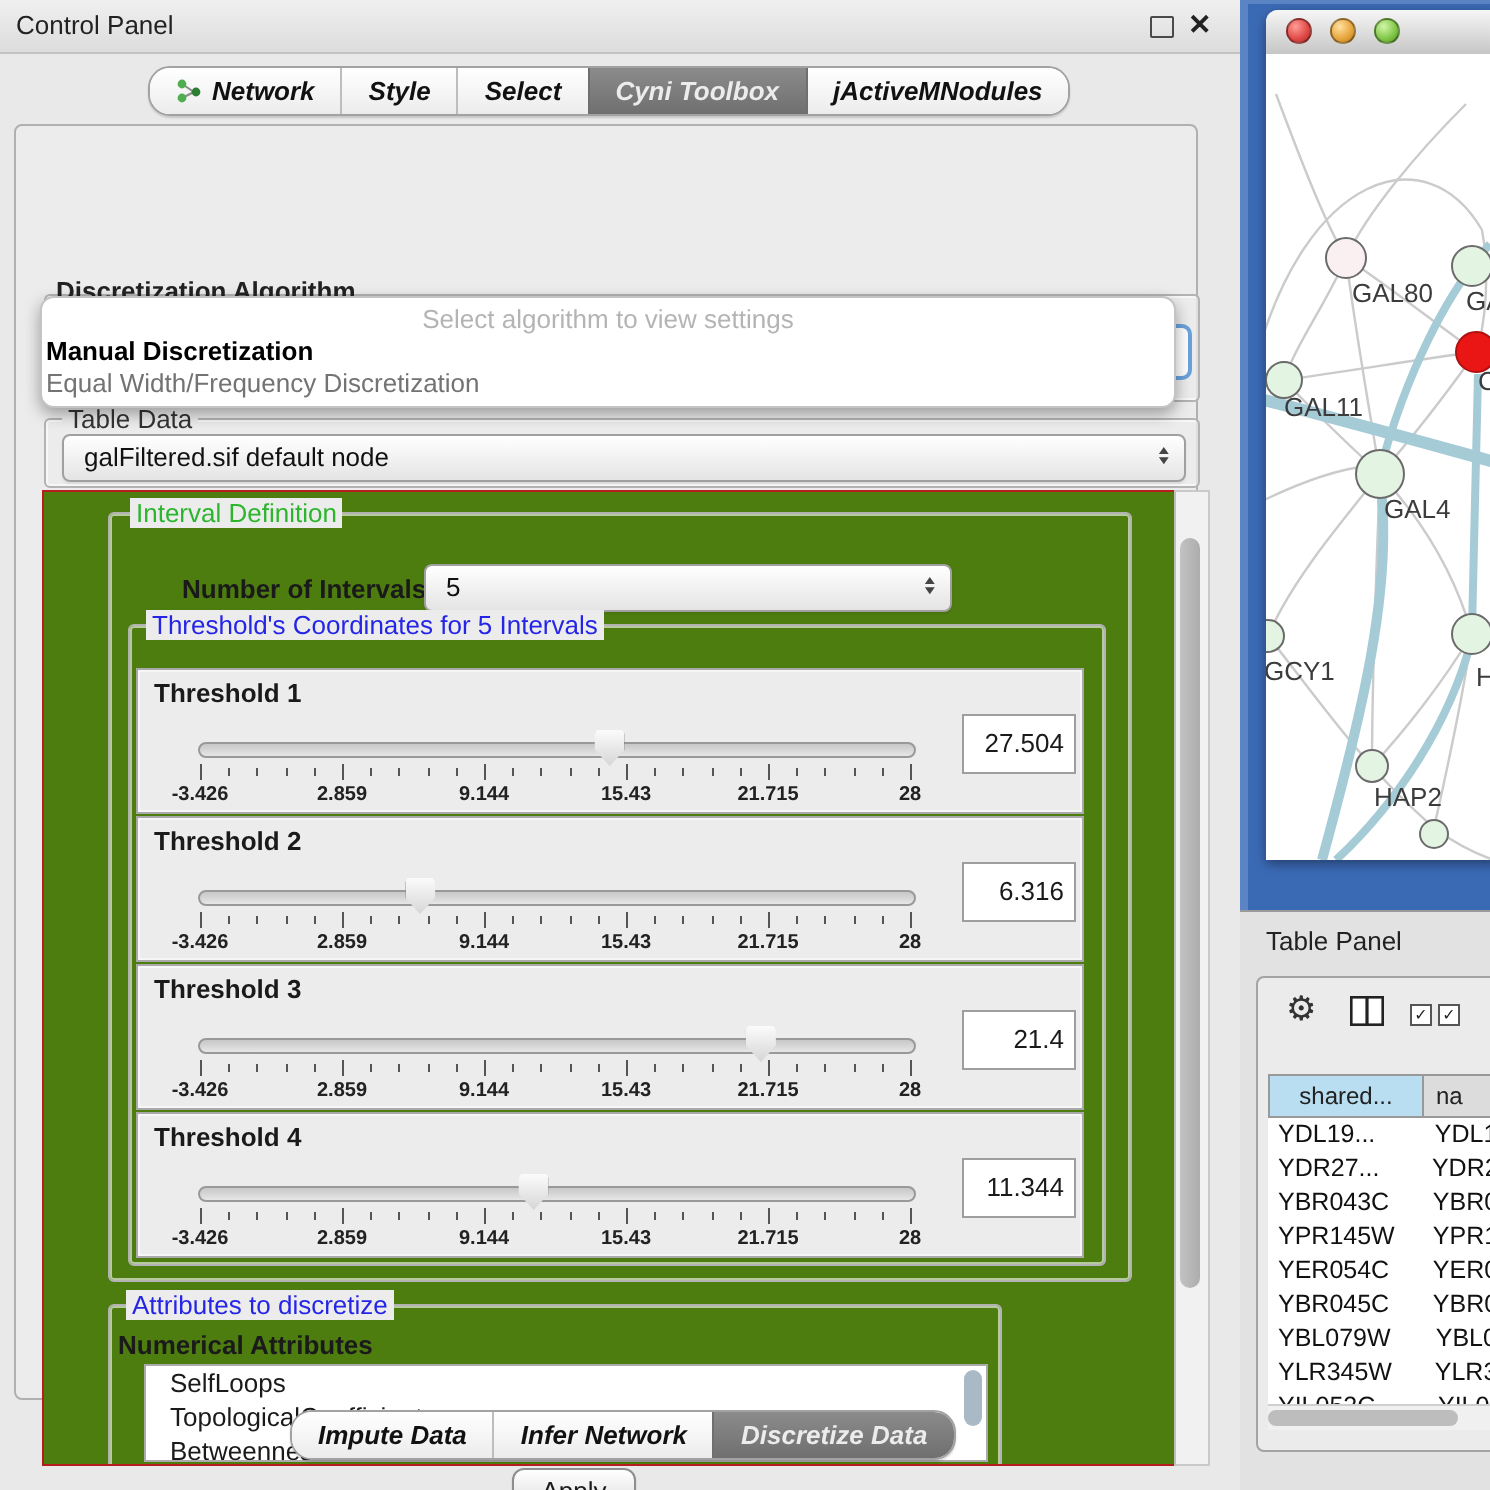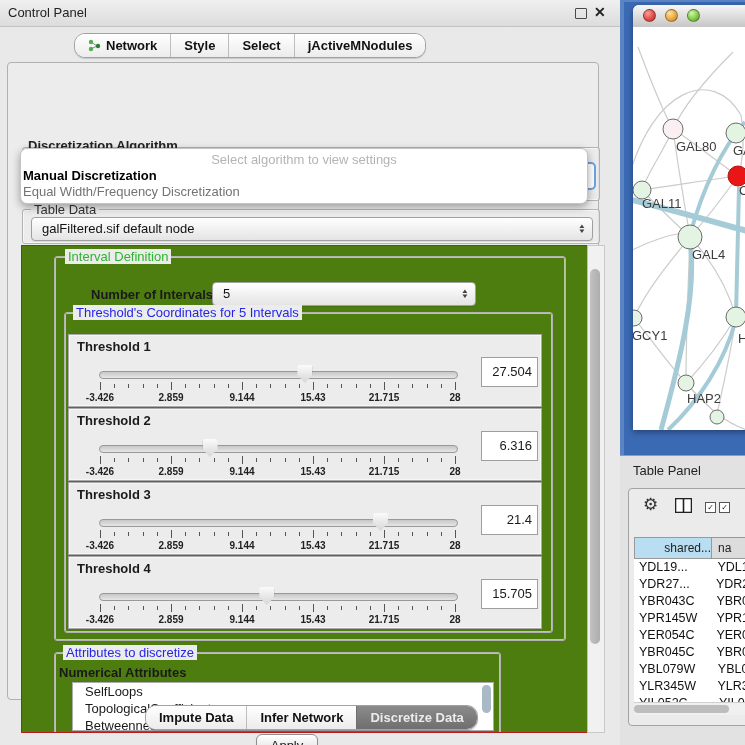--- a/index.html
+++ b/index.html
@@ -15,21 +15,21 @@
   
   #control-panel{left:0;top:0;width:620px;height:745px;background:#e9e9e9;border-right:1px solid #c6c6c6;}
   #titlebar{left:0;top:0;width:620px;height:26px;background:linear-gradient(#f0f0f0,#dcdcdc);border-bottom:1px solid #c2c2c2;}
   #titlebar .title{position:absolute;left:8px;top:5px;font-size:13px;color:#222;}
   .float-btn{position:absolute;left:575px;top:8px;width:10px;height:9px;border:1.5px solid #4a4a4a;border-radius:1px;}
   .close-btn{position:absolute;left:594px;top:4px;font-size:14px;font-weight:bold;color:#222;}
 
   
   .tabgroup{position:absolute;display:flex;border:1px solid #a2a2a2;border-radius:11px;overflow:hidden;background:#fff;box-shadow:0 1px 1px rgba(0,0,0,.15);}
   .tab{height:23px;line-height:23px;padding:0 13px;font-size:13px;font-weight:600;color:#111;
-       background:linear-gradient(#ffffff,#ececec);white-space:nowrap;display:flex;align-items:center;gap:5px;}
+       background:linear-gradient(#ffffff,#ececec);white-space:nowrap;display:flex;align-items:center;gap:5px;font-style:italic;}
   .tab + .tab{border-left:1px solid #bdbdbd;}
   .tab.selected{background:linear-gradient(#8b8b8b,#6f6f6f);color:#ececec;border-left:1px solid #6f6f6f;}
   .tab.selected + .tab{border-left:1px solid #6f6f6f;}
   #top-tabs{left:74px;top:33px;}
   #bottom-tabs{left:145px;top:705px;}
 
   #content-panel{left:7px;top:62px;width:590px;height:636px;border:1px solid #b0b0b0;border-radius:4px;background:#ececec;}
 
   .fieldset{position:absolute;border:1px solid #b3b3b3;border-radius:3px;box-shadow:inset 0 0 0 1px rgba(255,255,255,.6);}
   .legend{position:absolute;top:-8px;left:8px;padding:0 3px;background:#ececec;font-size:13px;line-height:15px;white-space:nowrap;}
@@ -107,21 +107,21 @@
 
   
   #table-region{left:620px;top:455px;width:125px;height:290px;background:#e2e2e2;border-top:1px solid #9a9a9a;}
   #table-region .ptitle{position:absolute;left:13px;top:7px;font-size:13px;color:#222;}
   #tp-inner{position:absolute;left:8px;top:32px;width:130px;height:236px;background:#ebebeb;border:1px solid #a3a3a3;border-radius:4px;}
   .gear{position:absolute;left:14px;top:7px;font-size:17px;color:#333;line-height:17px;}
   .colicon{position:absolute;left:46px;top:9px;}
   .chk{position:absolute;top:13px;width:9px;height:9px;border:1px solid #555;background:#fff;font-size:8px;line-height:9px;text-align:center;color:#222;}
   #tp-header{position:absolute;left:5px;top:48px;height:22px;display:flex;}
   #tp-header .hc{box-sizing:border-box;border:1px solid #999;font-size:12px;line-height:20px;text-align:center;color:#222;overflow:hidden;white-space:nowrap;}
-  #tp-header .hc1{width:78px;background:#b9ddf1;text-align:right;}
+  #tp-header .hc1{width:78px;background:#b9ddf1;}
   #tp-header .hc2{width:40px;background:#dcdcdc;border-left:none;text-align:left;padding-left:6px;}
   #tp-rows{position:absolute;left:5px;top:70px;width:114px;height:143px;background:#fff;overflow:hidden;}
   .trow{height:17px;display:flex;font-size:12.5px;line-height:17px;color:#111;white-space:nowrap;}
   .trow .c1{width:78px;padding-left:5px;overflow:hidden;}
   .trow .c2{padding-left:2px;overflow:hidden;}
   #tp-hscroll{position:absolute;left:5px;top:213px;width:114px;height:12px;background:#f0f0f0;border-top:1px solid #cfcfcf;}
   #tp-hscroll .thumb{position:absolute;left:0;top:2px;width:95px;height:8px;border-radius:4px;background:#bdbdbd;}
 
   svg text{font-family:"Liberation Sans", sans-serif;}
 </style>
@@ -145,20 +145,23 @@
         <circle cx="3" cy="10" r="2.2" fill="#4fae4f"></circle>
         <circle cx="10" cy="7" r="2.2" fill="#2e7d32"></circle>
       </svg>
       <span>Network</span>
     </div>
     <div class="tab">
       <span>Style</span>
     </div>
     <div class="tab">
       <span>Select</span>
+    </div>
+    <div class="tab selected">
+      <span>Cyni Toolbox</span>
     </div>
     <div class="tab">
       <span>jActiveMNodules</span>
     </div>
   </div>
 
   <div id="content-panel" class="abs">
 
     <span id="algo-label" class="abs">Discretization Algorithm</span>
     <div id="algo-fieldset" class="fieldset"></div>
@@ -364,21 +367,21 @@
                 <div class="tick major" style="left: 356px;"></div>
               </div>
             <div class="tick-labels">
                 <span class="tick-label" style="left: 1px;">-3.426</span>
                 <span class="tick-label" style="left: 72px;">2.859</span>
                 <span class="tick-label" style="left: 143px;">9.144</span>
                 <span class="tick-label" style="left: 214px;">15.43</span>
                 <span class="tick-label" style="left: 285px;">21.715</span>
                 <span class="tick-label" style="left: 356px;">28</span>
               </div>
-            <div class="value-box">15.705</div>
+            <div class="value-box">11.344</div>
           </div>
         </div>
       </div>
 
       <div id="attr-fieldset" class="fieldset">
         <span class="legend blue">Attributes to discretize</span>
         <span id="attr-sub" class="abs">Numerical Attributes</span>
         <div id="attr-list" class="abs">
           <div class="item">SelfLoops</div>
           <div class="item">TopologicalCoefficient</div>

